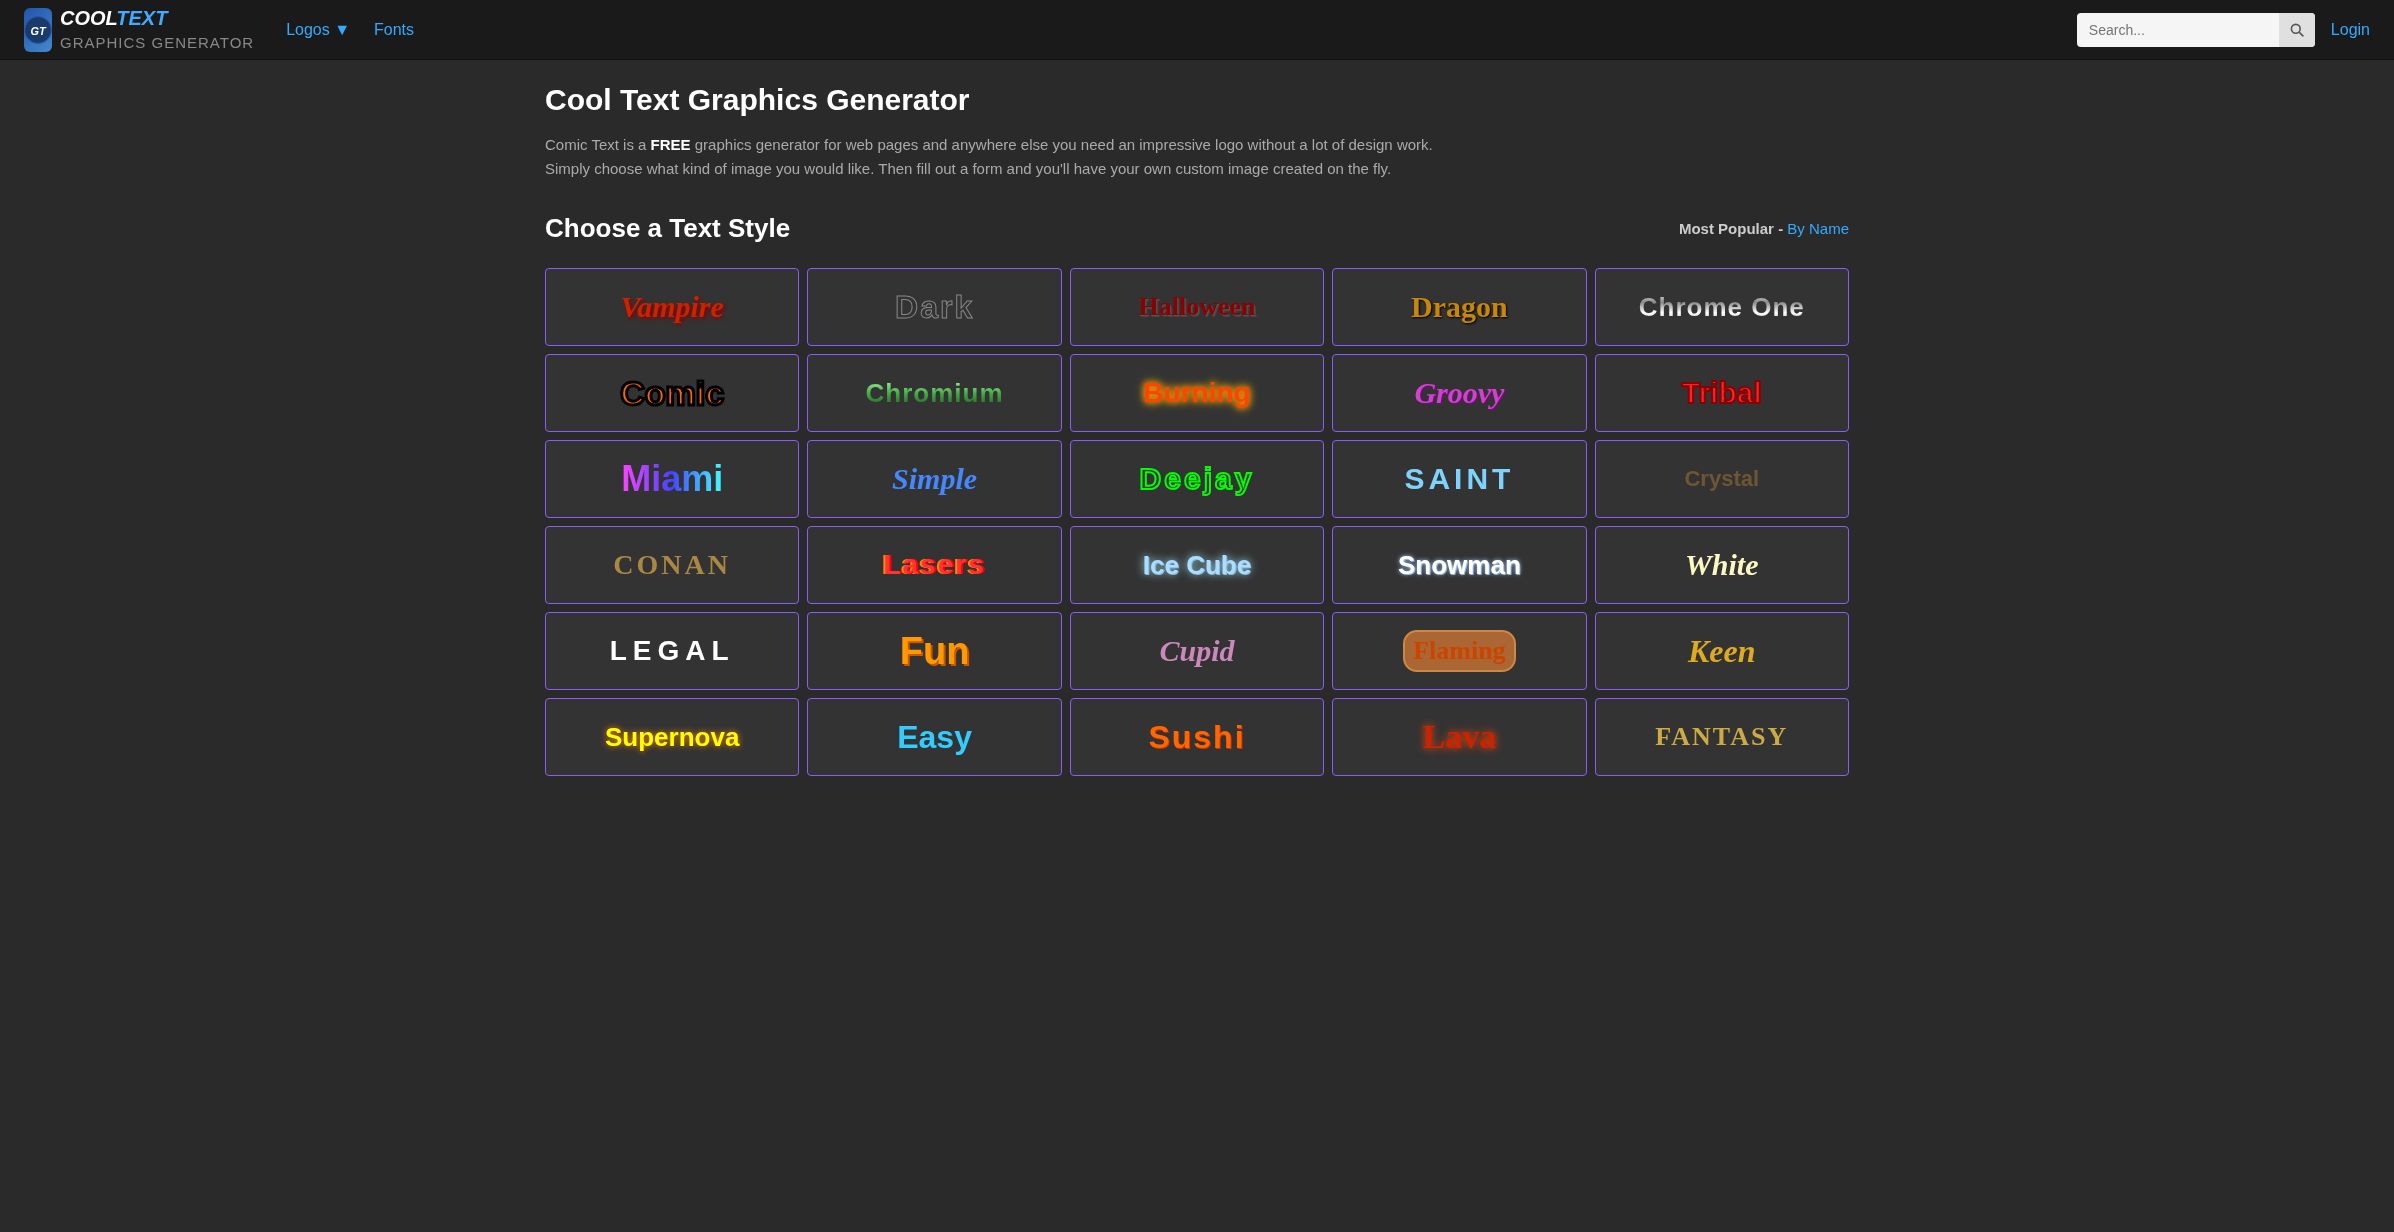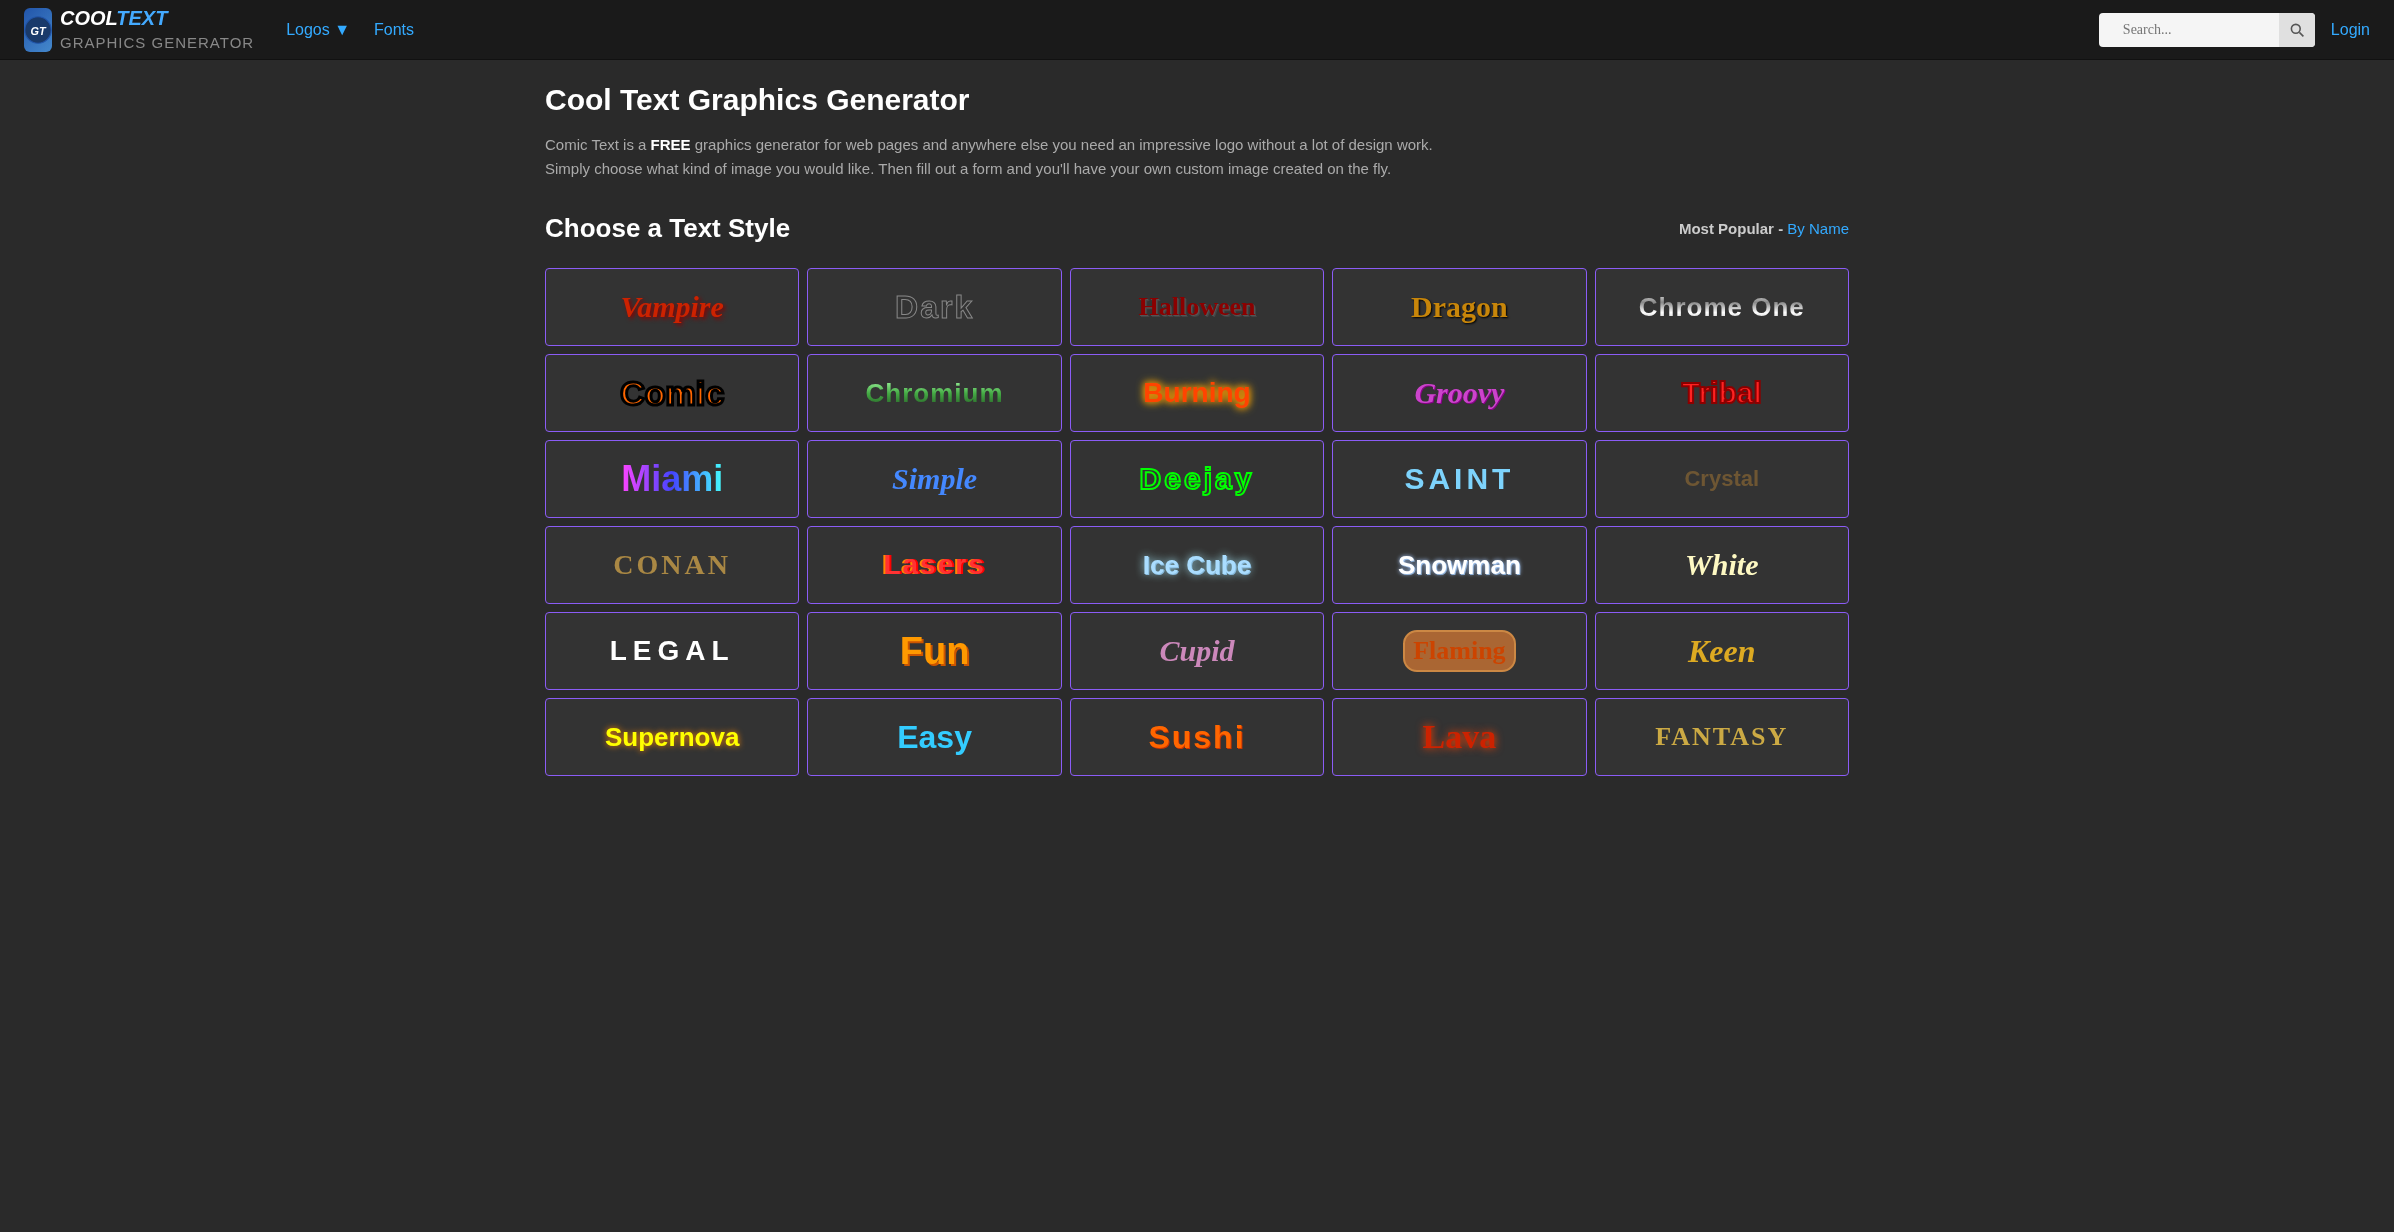--- a/index.html
+++ b/index.html
@@ -82,25 +82,24 @@
       align-items: center;
       background: #f5f5f5;
       border-radius: 4px;
       overflow: hidden;
       height: 34px;
     }
     .search-bar input {
       border: none;
       outline: none;
       background: transparent;
-      padding: 0 24px;
+      padding: 0 12px;
       font-size: 14px;
       color: #333;
-      width: 180px;
-      font-family: Liberation Serif, serif;
+      width: 202px;
     }
     .search-bar button {
       background: #e0e0e0;
       border: none;
       cursor: pointer;
       padding: 0 10px;
       height: 100%;
       display: flex;
       align-items: center;
       justify-content: center;

